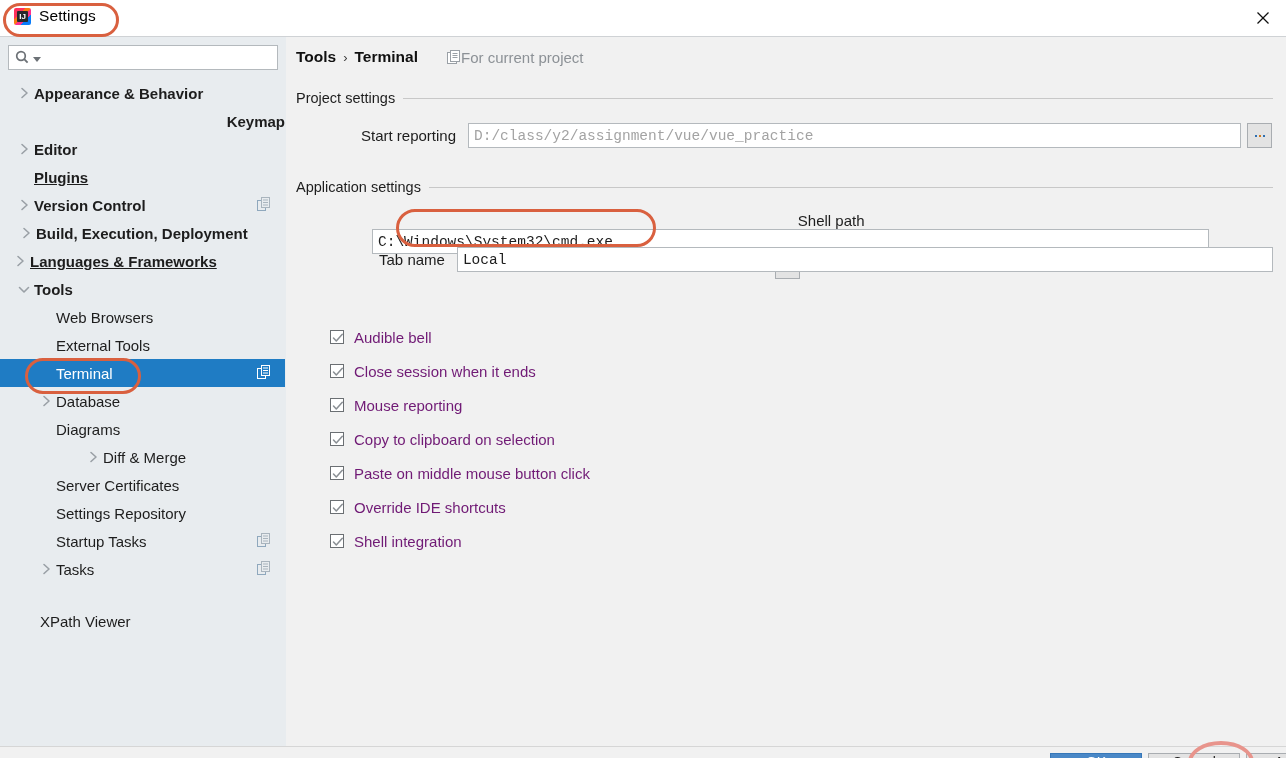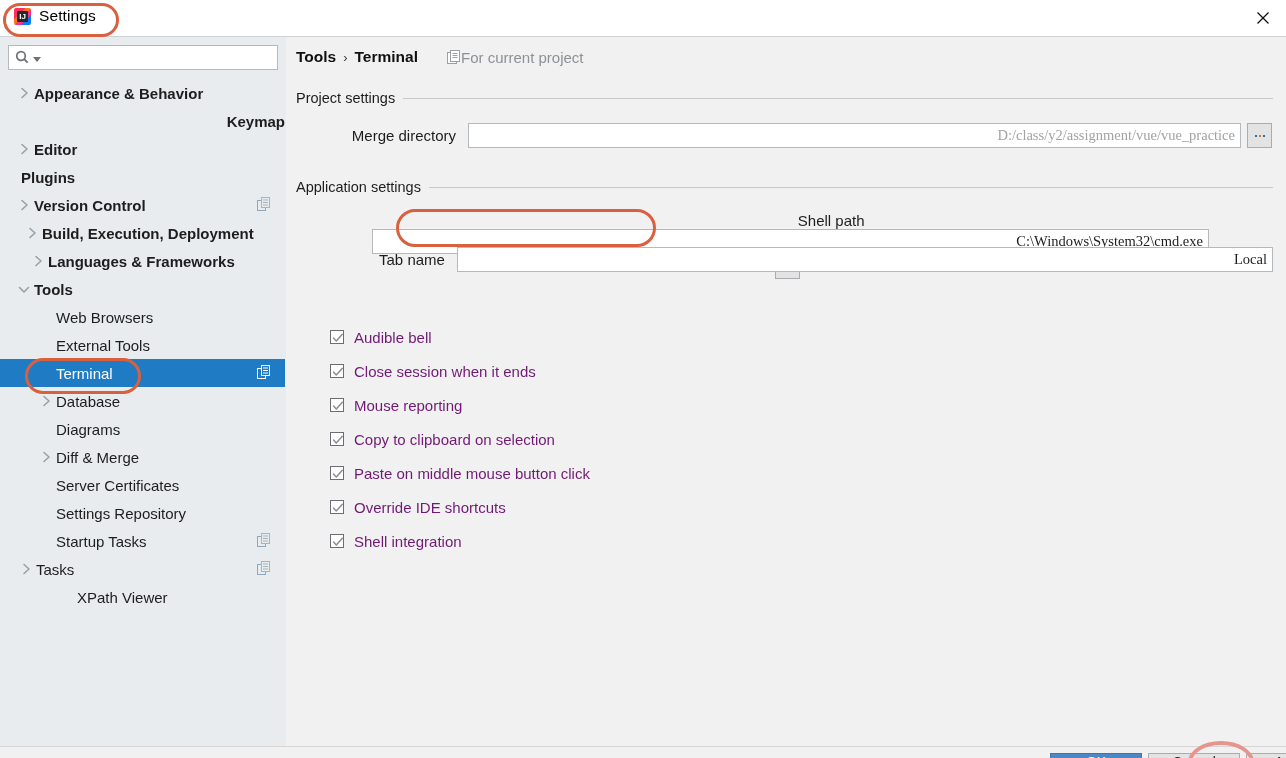--- a/index.html
+++ b/index.html
@@ -226,26 +226,25 @@
     height: 25px;
     display: flex;
     align-items: center;
     padding: 0 5px;
     font-size: 14.5px;
   }
   .text-field input {
     border: none;
     outline: none;
     background: transparent;
-    font-family: Liberation Serif, serif;
+    font-family: Liberation Mono, monospace;
     font-size: 14.5px;
     width: 100%;
     color: #1d1d1d;
     padding: 0;
-    text-align: right;
   }
   .text-field input::placeholder { color: #a3a3a3; opacity: 1; }
   .browse-btn {
     width: 25px; height: 25px;
     background: #e3e3e3;
     border: 1px solid #a9adb1;
     box-sizing: border-box;
     margin-left: 6px;
     display: flex;
     align-items: center;
@@ -380,48 +379,48 @@
           <span class="tree-label bold">Keymap</span>
         </div>
         <div class="tree-row" style="padding-left: 14px;">
           <span class="arrow">
             <svg width="9" height="12" viewBox="0 0 9 12">
               <path d="M2 1.5 L7 6 L2 10.5" fill="none" stroke="#9aa0a6" stroke-width="1.6" stroke-linecap="round" stroke-linejoin="round"></path>
             </svg>
           </span>
           <span class="tree-label bold">Editor</span>
         </div>
-        <div class="tree-row" style="padding-left: 1px;">
+        <div class="tree-row" style="padding-left: 14px; text-decoration: underline;">
           <span class="arrow"></span>
           <span class="tree-label bold">Plugins</span>
         </div>
         <div class="tree-row" style="padding-left: 14px;">
           <span class="arrow">
             <svg width="9" height="12" viewBox="0 0 9 12">
               <path d="M2 1.5 L7 6 L2 10.5" fill="none" stroke="#9aa0a6" stroke-width="1.6" stroke-linecap="round" stroke-linejoin="round"></path>
             </svg>
           </span>
           <span class="tree-label bold">Version Control</span>
           <span class="scope-icon"><svg width="14" height="15" viewBox="0 0 14 15">
               <rect x="0.5" y="3.5" width="8" height="10" fill="#e8ecef" stroke="#8fa8bd" stroke-width="1"></rect>
               <rect x="4.5" y="0.5" width="8" height="10" fill="#e8ecef" stroke="#a9b4bd" stroke-width="1"></rect>
               <line x1="6" y1="3" x2="11" y2="3" stroke="#a9b4bd" stroke-width="1"></line>
               <line x1="6" y1="5.5" x2="11" y2="5.5" stroke="#a9b4bd" stroke-width="1"></line>
               <line x1="6" y1="8" x2="11" y2="8" stroke="#a9b4bd" stroke-width="1"></line>
             </svg></span>
         </div>
-        <div class="tree-row" style="padding-left: 22px; text-align: center;">
+        <div class="tree-row" style="padding-left: 16px; text-align: center;">
           <span class="arrow">
             <svg width="9" height="12" viewBox="0 0 9 12">
               <path d="M2 1.5 L7 6 L2 10.5" fill="none" stroke="#9aa0a6" stroke-width="1.6" stroke-linecap="round" stroke-linejoin="round"></path>
             </svg>
           </span>
           <span class="tree-label bold">Build, Execution, Deployment</span>
         </div>
-        <div class="tree-row" style="padding-left: 28px;">
+        <div class="tree-row" style="padding-left: 10px; text-decoration: underline;">
           <span class="arrow">
             <svg width="9" height="12" viewBox="0 0 9 12">
               <path d="M2 1.5 L7 6 L2 10.5" fill="none" stroke="#9aa0a6" stroke-width="1.6" stroke-linecap="round" stroke-linejoin="round"></path>
             </svg>
           </span>
           <span class="tree-label bold">Languages &amp; Frameworks</span>
         </div>
         <div class="tree-row" style="padding-left: 14px;">
           <span class="arrow">
             <svg width="12" height="9" viewBox="0 0 12 9">
@@ -454,21 +453,21 @@
             <svg width="9" height="12" viewBox="0 0 9 12">
               <path d="M2 1.5 L7 6 L2 10.5" fill="none" stroke="#9aa0a6" stroke-width="1.6" stroke-linecap="round" stroke-linejoin="round"></path>
             </svg>
           </span>
           <span class="tree-label">Database</span>
         </div>
         <div class="tree-row" style="padding-left: 36px;">
           <span class="arrow"></span>
           <span class="tree-label">Diagrams</span>
         </div>
-        <div class="tree-row" style="padding-left: 36px;">
+        <div class="tree-row" style="padding-left: 36px; margin-left: 47px;">
           <span class="arrow">
             <svg width="9" height="12" viewBox="0 0 9 12">
               <path d="M2 1.5 L7 6 L2 10.5" fill="none" stroke="#9aa0a6" stroke-width="1.6" stroke-linecap="round" stroke-linejoin="round"></path>
             </svg>
           </span>
           <span class="tree-label">Diff &amp; Merge</span>
         </div>
         <div class="tree-row" style="padding-left: 36px;">
           <span class="arrow"></span>
           <span class="tree-label">Server Certificates</span>
@@ -481,36 +480,36 @@
           <span class="arrow"></span>
           <span class="tree-label">Startup Tasks</span>
           <span class="scope-icon"><svg width="14" height="15" viewBox="0 0 14 15">
               <rect x="0.5" y="3.5" width="8" height="10" fill="#e8ecef" stroke="#8fa8bd" stroke-width="1"></rect>
               <rect x="4.5" y="0.5" width="8" height="10" fill="#e8ecef" stroke="#a9b4bd" stroke-width="1"></rect>
               <line x1="6" y1="3" x2="11" y2="3" stroke="#a9b4bd" stroke-width="1"></line>
               <line x1="6" y1="5.5" x2="11" y2="5.5" stroke="#a9b4bd" stroke-width="1"></line>
               <line x1="6" y1="8" x2="11" y2="8" stroke="#a9b4bd" stroke-width="1"></line>
             </svg></span>
         </div>
-        <div class="tree-row" style="padding-left: 16px;">
+        <div class="tree-row" style="padding-left: 36px;">
           <span class="arrow">
             <svg width="9" height="12" viewBox="0 0 9 12">
               <path d="M2 1.5 L7 6 L2 10.5" fill="none" stroke="#9aa0a6" stroke-width="1.6" stroke-linecap="round" stroke-linejoin="round"></path>
             </svg>
           </span>
           <span class="tree-label">Tasks</span>
           <span class="scope-icon"><svg width="14" height="15" viewBox="0 0 14 15">
               <rect x="0.5" y="3.5" width="8" height="10" fill="#e8ecef" stroke="#8fa8bd" stroke-width="1"></rect>
               <rect x="4.5" y="0.5" width="8" height="10" fill="#e8ecef" stroke="#a9b4bd" stroke-width="1"></rect>
               <line x1="6" y1="3" x2="11" y2="3" stroke="#a9b4bd" stroke-width="1"></line>
               <line x1="6" y1="5.5" x2="11" y2="5.5" stroke="#a9b4bd" stroke-width="1"></line>
               <line x1="6" y1="8" x2="11" y2="8" stroke="#a9b4bd" stroke-width="1"></line>
             </svg></span>
         </div>
-        <div class="tree-row" style="padding-left: 57px;">
+        <div class="tree-row" style="padding-left: 20px; margin-top: 24px;">
           <span class="arrow"></span>
           <span class="tree-label">XPath Viewer</span>
         </div>
       </div>
   </div>
 
   <div class="panel">
 
     <div class="breadcrumb">
       <span class="crumb">Tools</span>
@@ -527,21 +526,21 @@
         <span>For current project</span>
       </span>
     </div>
 
     <div class="group" style="top:53px;">
       <span class="group-label">Project settings</span>
       <span class="group-line"></span>
     </div>
 
     <div class="field-row" style="left:10px; top:86px; width:977px;">
-      <span class="field-label" style="width:160px;">Merge directory</span>
+      <span class="field-label" style="width:160px;">Start reporting</span>
       <span class="text-field" style="width:773px; margin-left:12px;">
         <input type="text" placeholder="D:/class/y2/assignment/vue/vue_practice" style="">
       </span>
       <span class="browse-btn">
         <i></i>
           <i></i>
           <i></i>
       </span>
     </div>
 

